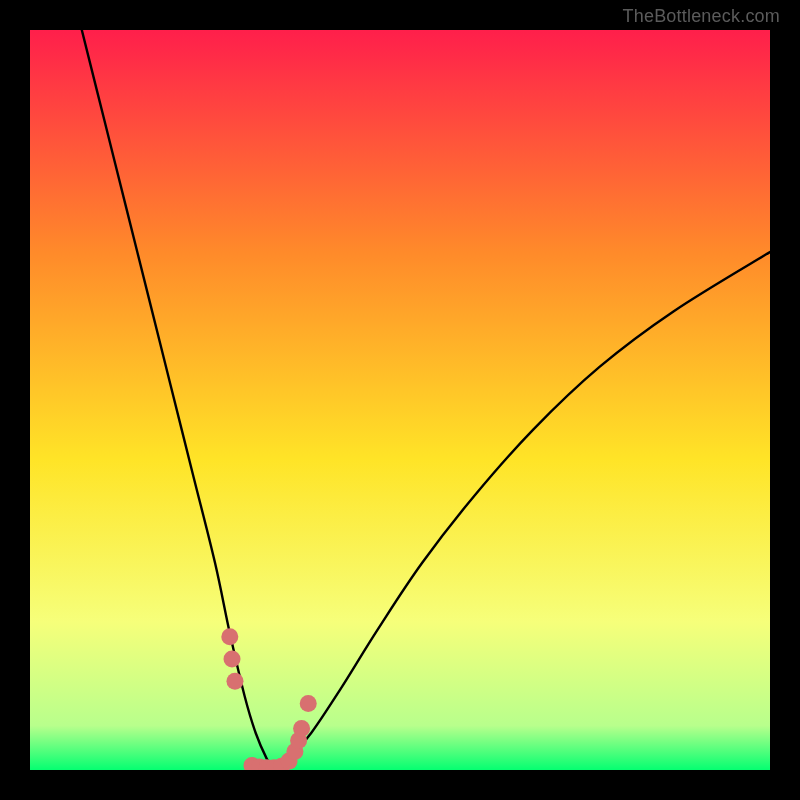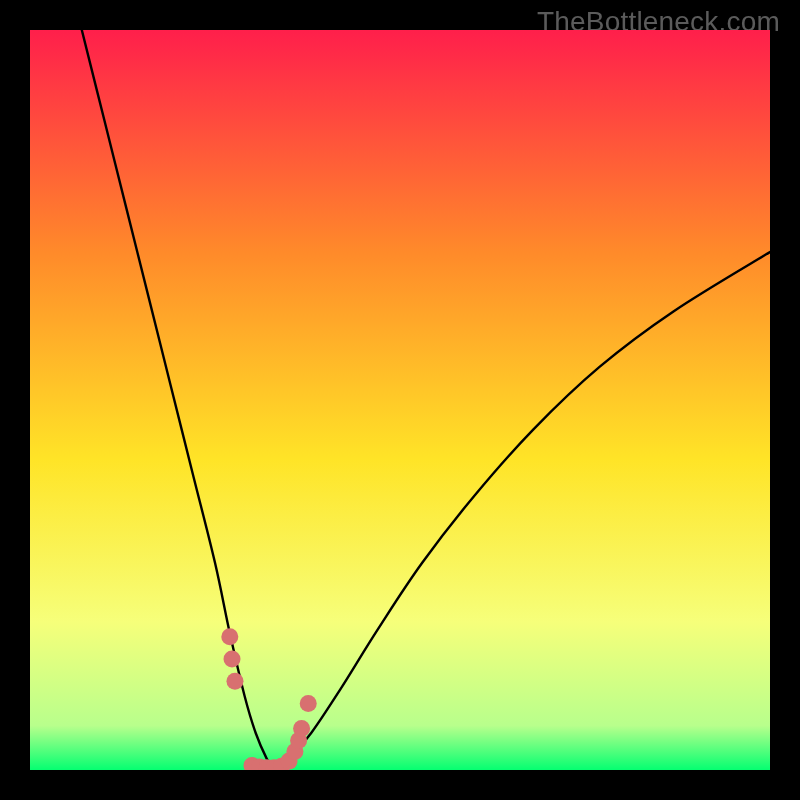--- a/index.html
+++ b/index.html
@@ -28,21 +28,21 @@
   .gradient-bg {
     position: absolute;
     top: 0; left: 0;
     width: 100%; height: 100%;
   }
   .watermark {
     position: absolute;
     top: 6px;
     right: 20px;
     color: #5b5b5b;
-    font-size: 28px;
+    font-size: 18px;
     font-weight: 500;
     letter-spacing: 0.2px;
   }
   svg.curve-layer {
     position: absolute;
     top: 0; left: 0;
     width: 740px;
     height: 740px;
     overflow: visible;
   }

